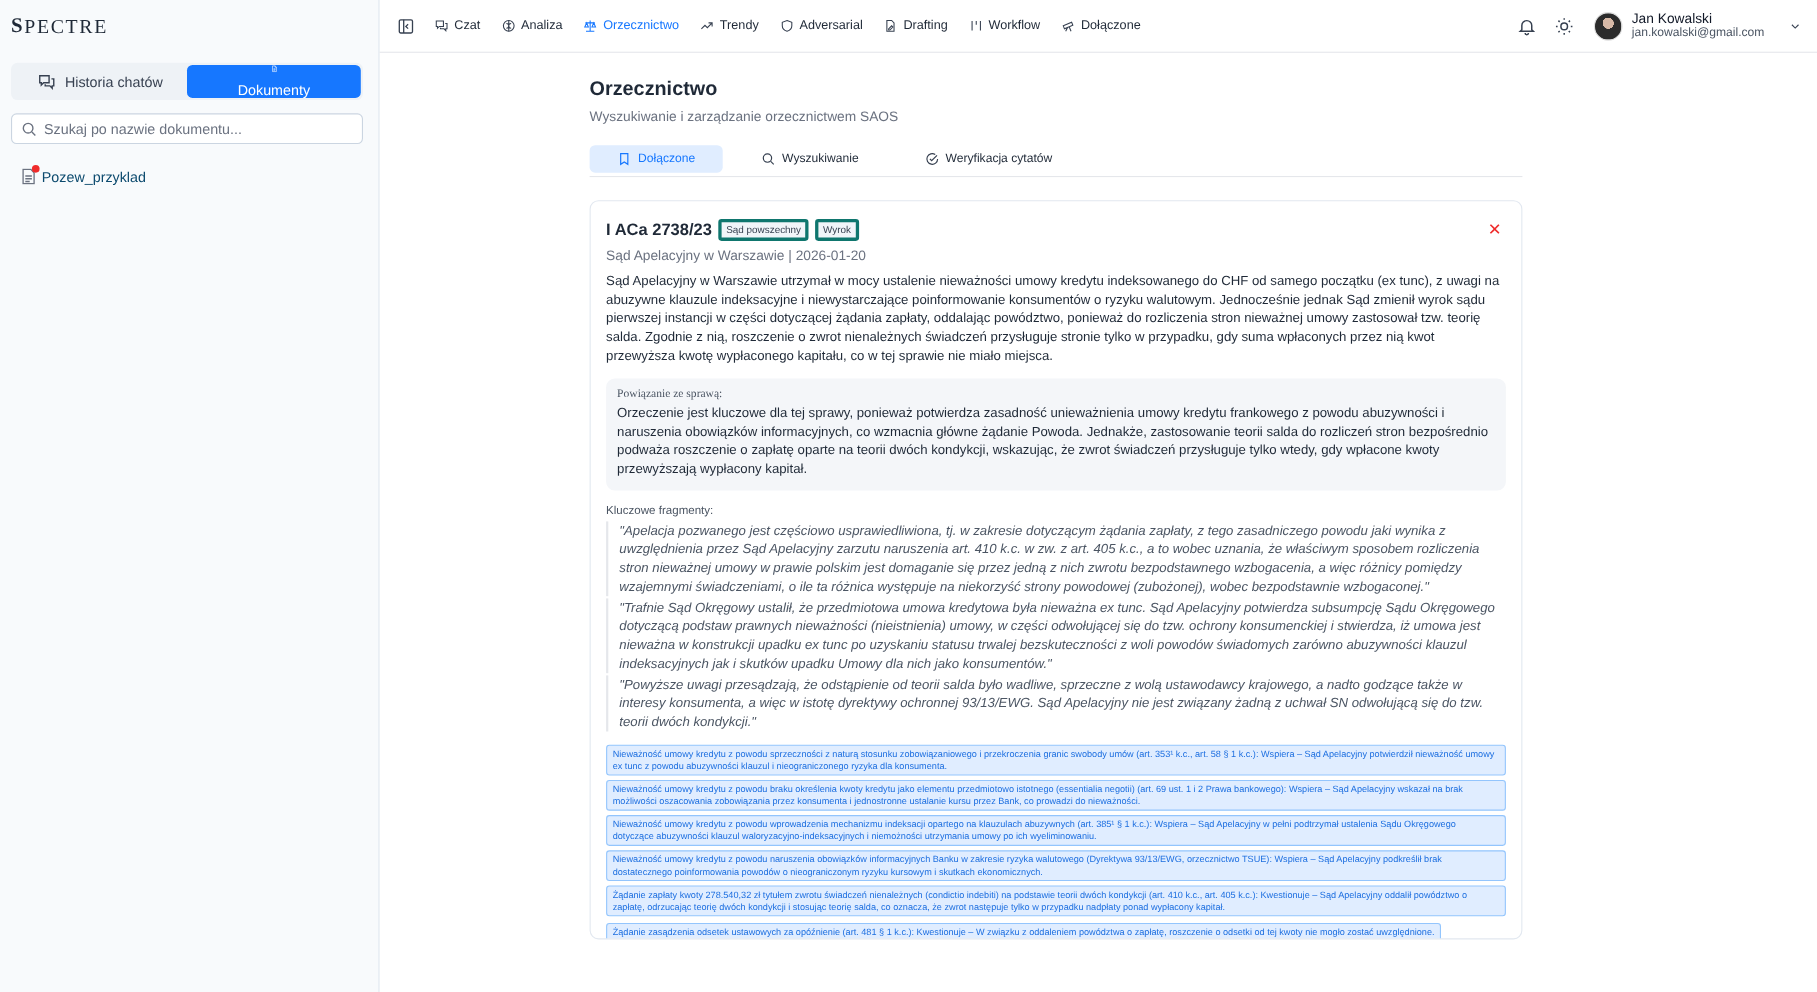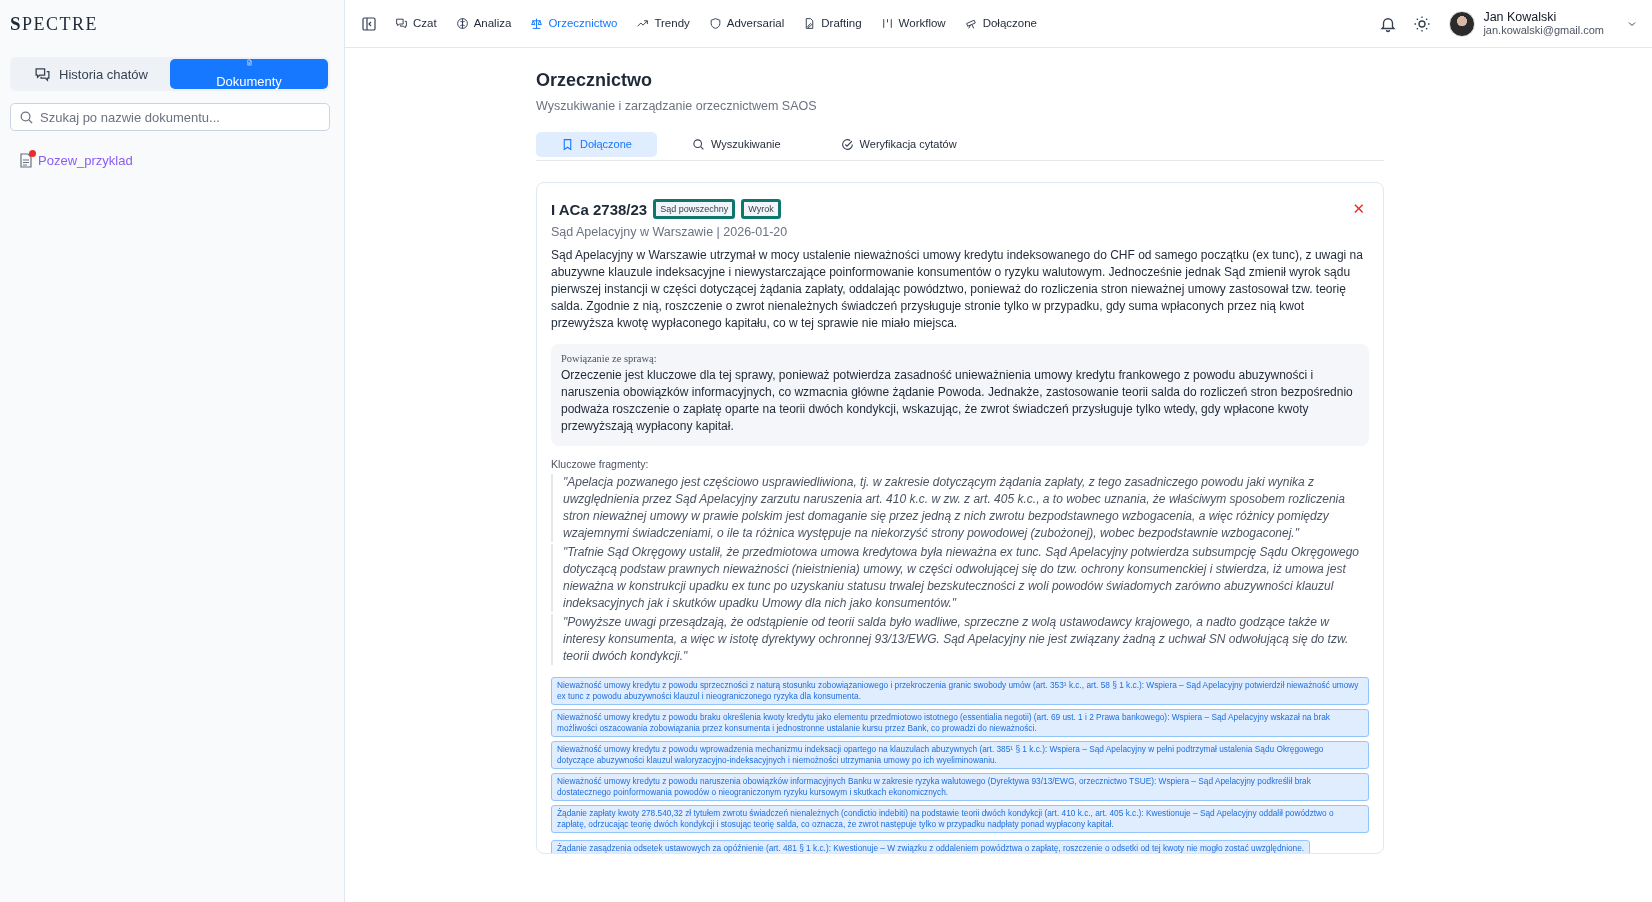--- a/index.html
+++ b/index.html
@@ -12,21 +12,21 @@
   .logo .s { font-weight: bold; font-size: 19px; }
   .seg { margin-top: 9px; height: 34px; background: #eef2f6; border-radius: 6px; display: flex; padding: 2px; }
   .seg-btn { flex: 1; display: flex; align-items: center; justify-content: center; gap: 8px; font-size: 13px; color: #374151; border-radius: 5px; cursor: pointer; }
   .seg-btn.active { background: #1677ff; color: #ffffff; flex-direction: column; }
   .seg-btn svg { width: 17px; height: 17px; }
   .add-doc { margin-top: 12px; height: 29px; background: #dbeafe; border-radius: 6px; display: flex; align-items: center; justify-content: center; font-size: 13px; color: #1d6fe0; cursor: pointer; }
   .search { margin-top: 12px; height: 28px; border: 1px solid #cbd5e1; border-radius: 5px; background: #fff; display: flex; align-items: center; padding: 0 8px; gap: 6px; }
   .search svg { width: 15px; height: 15px; flex-shrink: 0; }
   .search input { border: none; outline: none; font-size: 13px; color: #374151; background: transparent; width: 100%; font-family: "Liberation Sans", sans-serif; }
   .search input::placeholder { color: #6b7280; }
-  .doc-item { margin-top: 22px; display: flex; align-items: center; gap: 6px; padding-left: 10px; font-size: 13px; color: #8b5cf6; cursor: pointer; }
+  .doc-item { margin-top: 22px; display: flex; align-items: center; gap: 6px; padding-left: 10px; font-size: 13px; color: #0c4a6e; cursor: pointer; }
   .doc-icon { position: relative; width: 12px; height: 15px; }
   .doc-icon .dot { position: absolute; top: -3px; right: -4px; width: 7px; height: 7px; background: #ef2b2b; border-radius: 50%; }
 
   
   .main { flex: 1; display: flex; flex-direction: column; height: 902px; }
   .topbar { height: 48px; border-bottom: 1px solid #e5e7eb; display: flex; align-items: center; padding-left: 16px; padding-right: 14px; }
   .collapse-btn { width: 16px; height: 16px; margin-right: 18px; cursor: pointer; }
   .nav { display: flex; align-items: center; gap: 0; }
   .nav-item { display: flex; gap: 5px; font-size: 11.5px; color: #1f2937; margin-right: 19px; cursor: pointer; }
   .nav-item.active { color: #1677ff; }

